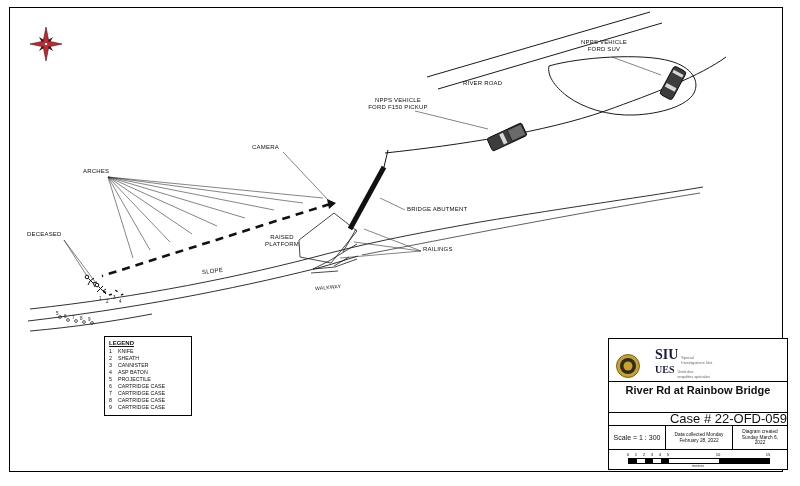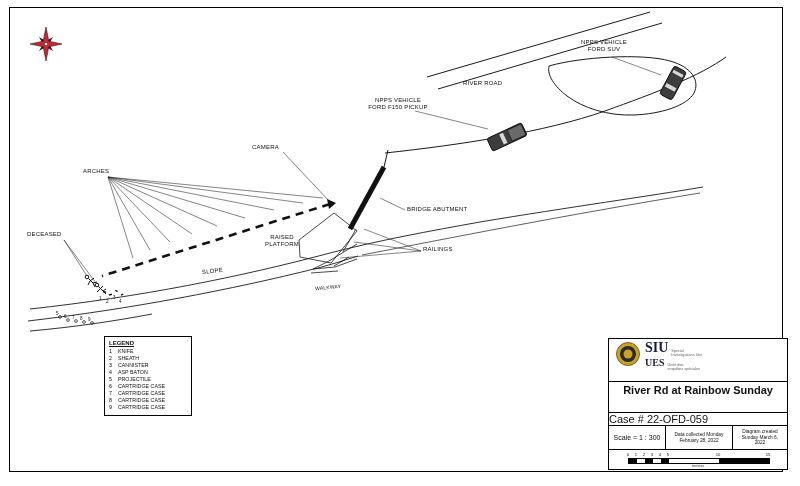--- a/index.html
+++ b/index.html
@@ -26,29 +26,29 @@
   
   .legend{position:absolute;left:104px;top:336px;width:78px;border:1px solid #000;
           background:#fff;padding:3px 4px 4px 4px;}
   .lg-title{font-size:6px;font-weight:bold;text-decoration:underline;margin-bottom:2px;}
   .lg-row{display:flex;font-size:5.3px;line-height:7px;}
   .lg-num{width:9px;flex:none;}
 
   
   .tblock{position:absolute;left:608px;top:338px;width:178px;border:1.2px solid #000;background:#fff;}
   .tb-row{border-top:1px solid #000;}
-  .tb-logo{border-top:none;height:38px;display:flex;align-items:flex-start;padding:2px 6px;gap:4px;}
+  .tb-logo{border-top:none;height:38px;display:flex;align-items:flex-end;padding:2px 6px;gap:14px;}
   .logo-col{display:flex;flex-direction:column;justify-content:center;}
   .logo-line{display:flex;align-items:baseline;gap:3px;}
   .logo-siu{font-family:"Liberation Serif",serif;font-weight:bold;font-size:14px;color:#1b1b40;line-height:14px;}
   .logo-ues{font-family:"Liberation Serif",serif;font-weight:bold;font-size:10px;color:#1b1b40;line-height:10px;}
   .logo-sub{font-size:3.8px;line-height:4.4px;color:#666;}
   .tb-title{height:28px;text-align:center;padding-top:2px;}
   .tb-title .t1,.tb-title .t2{font-size:11px;font-weight:bold;line-height:13px;}
-  .tb-case{height:12px;text-align:left;font-size:11px;line-height:12px;}
+  .tb-case{height:12px;text-align:right;font-size:13px;line-height:12px;}
   .tb-info{display:flex;height:23px;}
   .tb-cell{display:flex;align-items:center;justify-content:center;text-align:center;border-right:1px solid #000;}
   .tb-cell.last{border-right:none;flex:1;}
   .cell-scale{width:56px;font-size:7px;}
   .cell-date{width:60px;font-size:4.8px;line-height:5.6px;padding:0 3px;}
   .tb-scalebar{position:relative;height:19px;}
   .sb-bar{position:absolute;left:19px;top:8px;width:140px;height:4px;border:1px solid #000;background:#fff;}
   .sb-seg{position:absolute;top:0;height:4px;background:#000;}
   .sb-tick{position:absolute;top:2px;font-size:4.2px;transform:translateX(-50%);}
   .sb-units{position:absolute;bottom:1px;left:50%;transform:translateX(-50%);font-size:4px;color:#333;}
@@ -268,21 +268,21 @@
           <span class="logo-ues">UES</span>
           <span class="logo-sub">
             <span>Unité des</span><br>
             <span>enquêtes spéciales</span>
           </span>
         </div>
       </div>
     </div>
 
     <div class="tb-row tb-title">
-      <div class="t1">River Rd at Rainbow Sunday</div>
+      <div class="t1">River Rd at Rainbow Bridge</div>
     </div>
 
     <div class="tb-row tb-case">Case # 22-OFD-059</div>
 
     <div class="tb-row tb-info">
       <div class="tb-cell cell-scale">Scale =  1 : 300</div>
       <div class="tb-cell cell-date">Data collected Monday February 28, 2022</div>
       <div class="tb-cell cell-date last">Diagram created Sunday March 6, 2022</div>
     </div>
 

